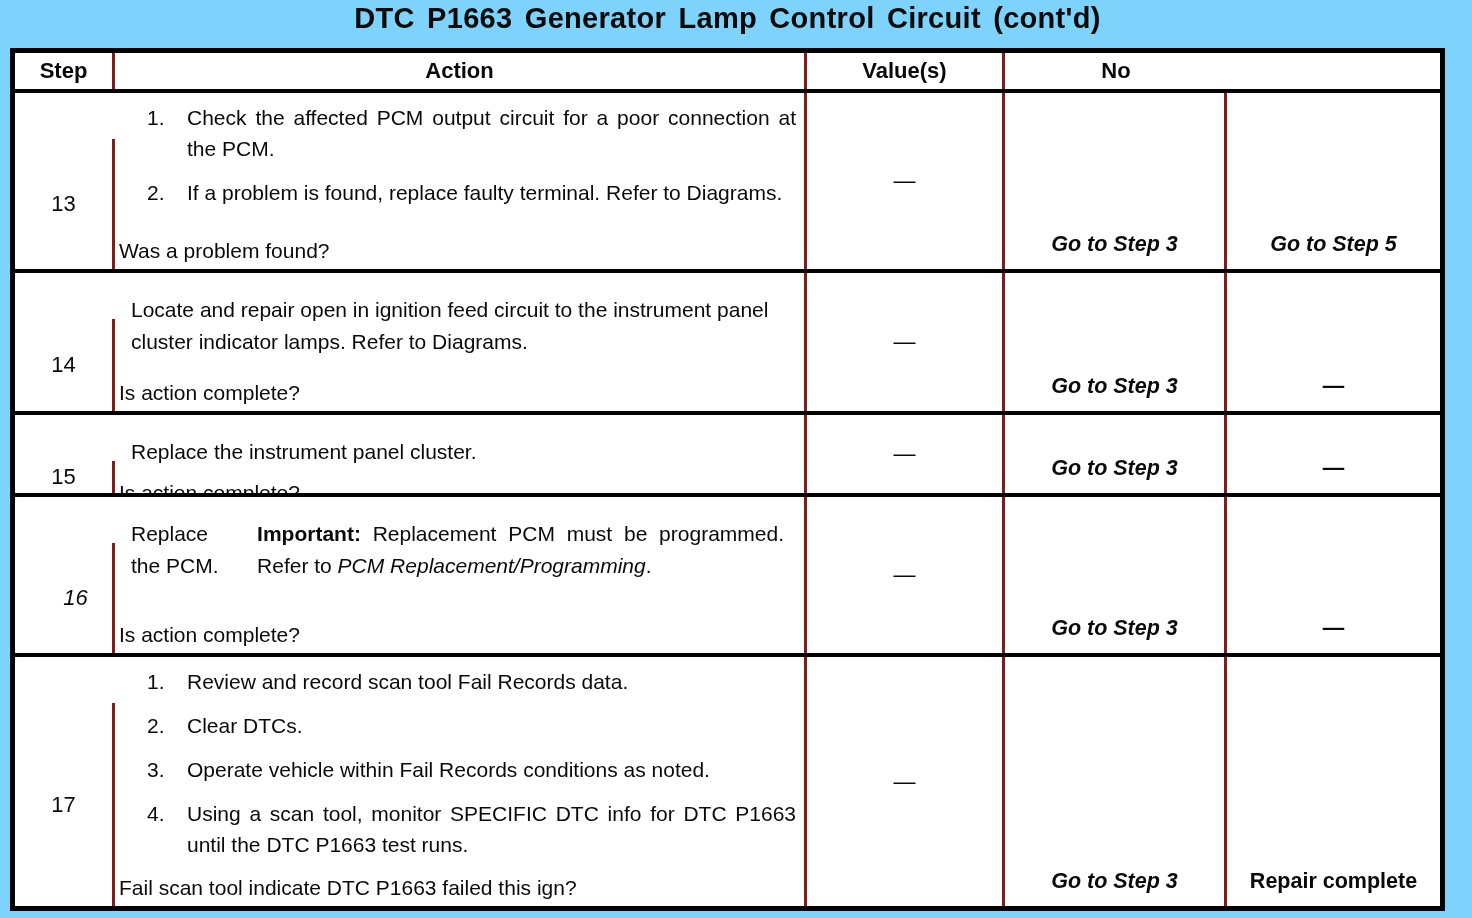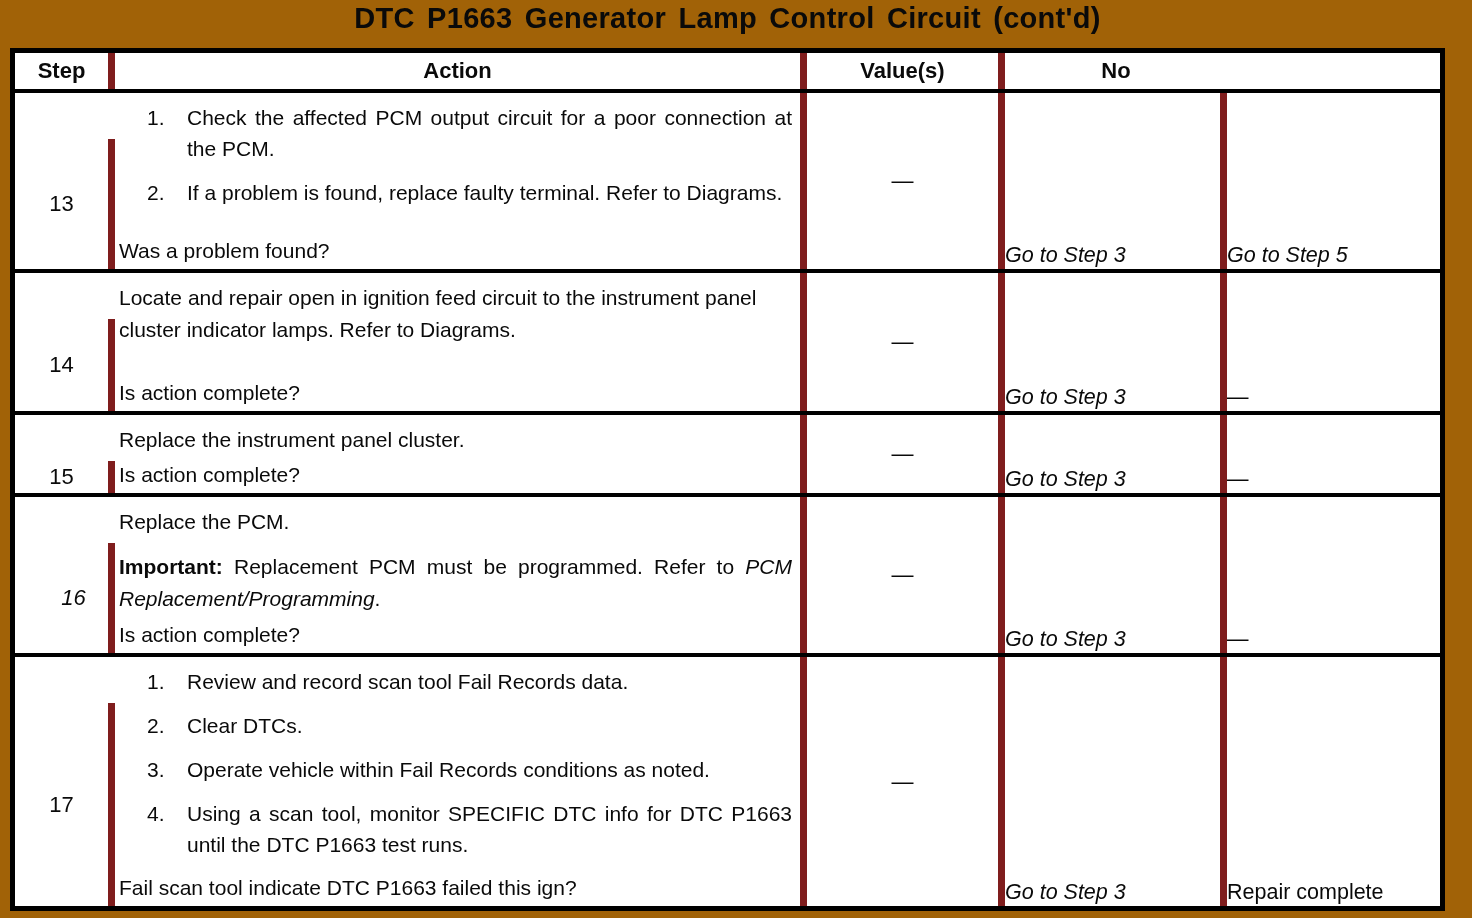--- a/index.html
+++ b/index.html
@@ -6,21 +6,21 @@
     margin: 0;
     padding: 0;
     background: #ffffff;
     font-family: "Liberation Sans", sans-serif;
     color: #0a0a0a;
   }
   .page {
     position: relative;
     width: 1472px;
     height: 918px;
-    background: #a16207;
+    background: #7dd3fc;
     overflow: hidden;
   }
   .doc-title {
     position: absolute;
     top: 2px;
     left: 10px;
     width: 1435px;
     text-align: center;
     font-size: 29px;
     font-weight: bold;
@@ -38,21 +38,21 @@
   }
   .t-row {
     display: grid;
     grid-template-columns: 100px 692px 198px 222px 1fr;
     border-bottom: 4px solid #000;
     box-sizing: border-box;
   }
   .t-row:last-child { border-bottom: none; }
   .cell {
     box-sizing: border-box;
-    border-right: 7px solid #7f1d1d;
+    border-right: 3px solid #7f1d1d;
     overflow: hidden;
   }
   .cell:last-child { border-right: none; }
 
   
   .header-row { height: 40px; }
   .header-cell {
     display: flex;
     align-items: center;
     justify-content: center;
@@ -90,47 +90,47 @@
     row-gap: 13px;
     padding-left: 28px;
   }
   .list-item {
     display: grid;
     grid-template-columns: 40px 1fr;
   }
   .list-item .li-text { text-align: justify; padding-right: 2px; }
   .para-block {
     display: flex;
-    flex-direction: column;
     row-gap: 13px;
   }
   .para {
-    margin: 0;
+    margin: 12px;
     text-align: justify;
     line-height: 32px;
     padding-right: 2px;
   }
   .para-plain { text-align: left; }
   .question {
     line-height: 26px;
     padding-bottom: 2px;
   }
 
   .value-cell {
     display: flex;
     align-items: center;
     justify-content: center;
     font-size: 22px;
   }
   .yes-cell, .no-cell {
     display: flex;
     align-items: flex-end;
-    justify-content: flex-start;
+    justify-content: center;
     font-size: 21.5px;
-    padding-bottom: 1px;
+    padding-bottom: 12px;
+    font-weight: bold;
   }
   .goto { font-style: italic; }
   .bold { font-weight: bold; }
   .ital { font-style: italic; }
 </style>
 </head>
 <body>
 
 <div class="page">
 

